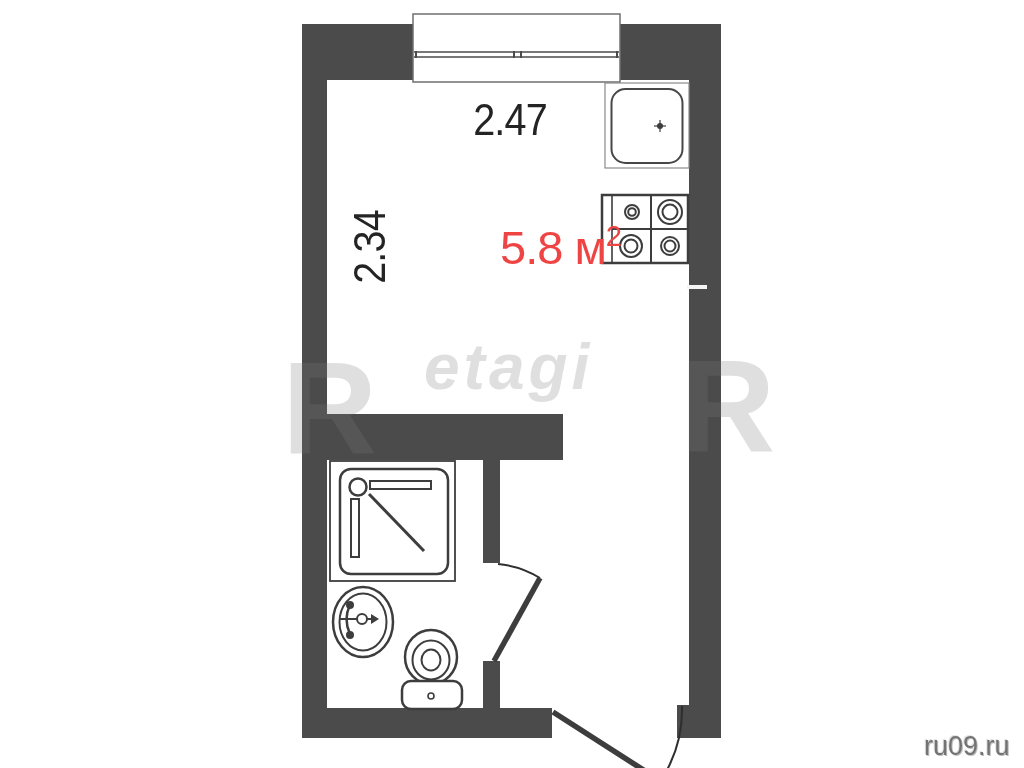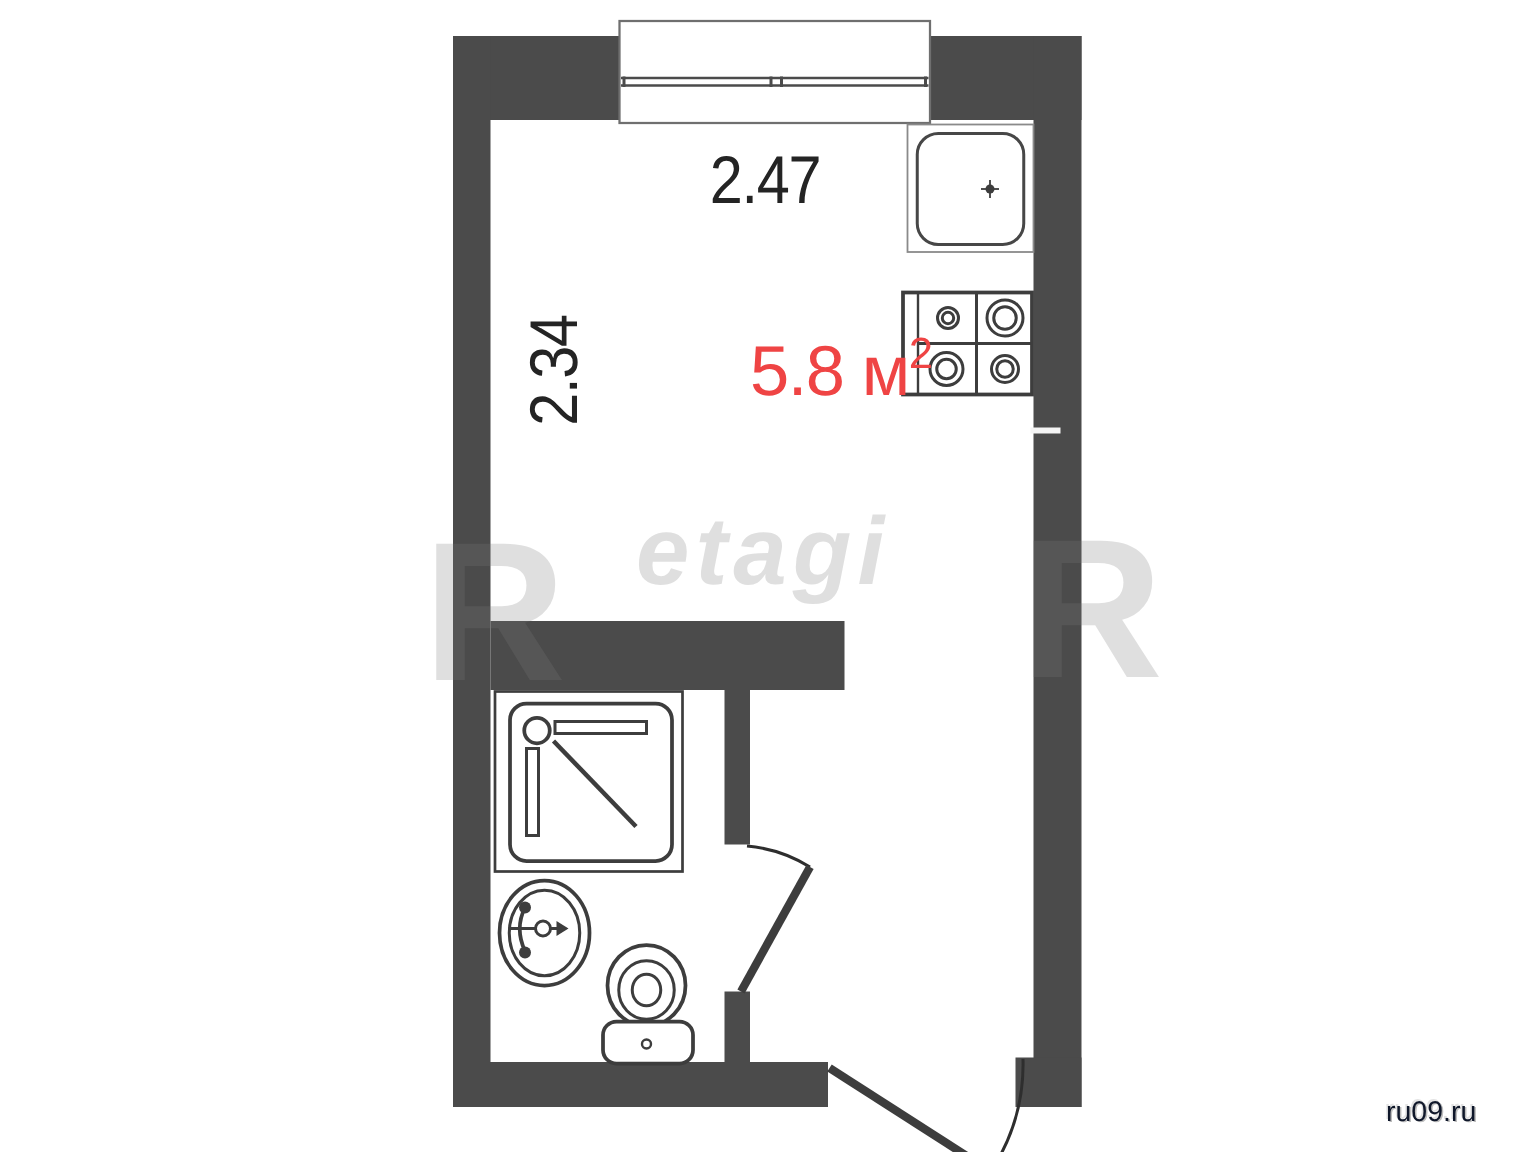--- a/index.html
+++ b/index.html
@@ -25,21 +25,21 @@
   .dim-v { left:369px; top:247px; transform:translate(-50%,-50%) rotate(-90deg) scaleX(.88); }
   .area-label {
     position:absolute; left:521px; top:246px; transform:translate(-50%,-50%);
     color:#ef4444; font-size:47px; line-height:1; white-space:nowrap; letter-spacing:-1px;margin-left:40px;
   }
   .area-label sup { font-size:62%; vertical-align:18px; letter-spacing:0; }
   .wall-break { position:absolute; left:687px; top:285px; width:20px; height:4px;
     background:#f4f4f4; z-index:3; }
   .site-credit {
     position:absolute; left:924px; top:731px; z-index:5;
-    color:#0f172a; font-size:19px; letter-spacing:0;
+    color:#737373; font-size:27px; letter-spacing:0;
     text-shadow:-1px -1px 0 #e3e3e3, 1px 1px 0 #bdbdbd;
   }
 </style>
 </head>
 <body>
 
 <div class="plan-root">
 
   <div class="wall" style="left:302px; top:24px;  width:419px; height:56px;"></div>
   <div class="wall" style="left:302px; top:24px;  width:25px;  height:714px;"></div>

